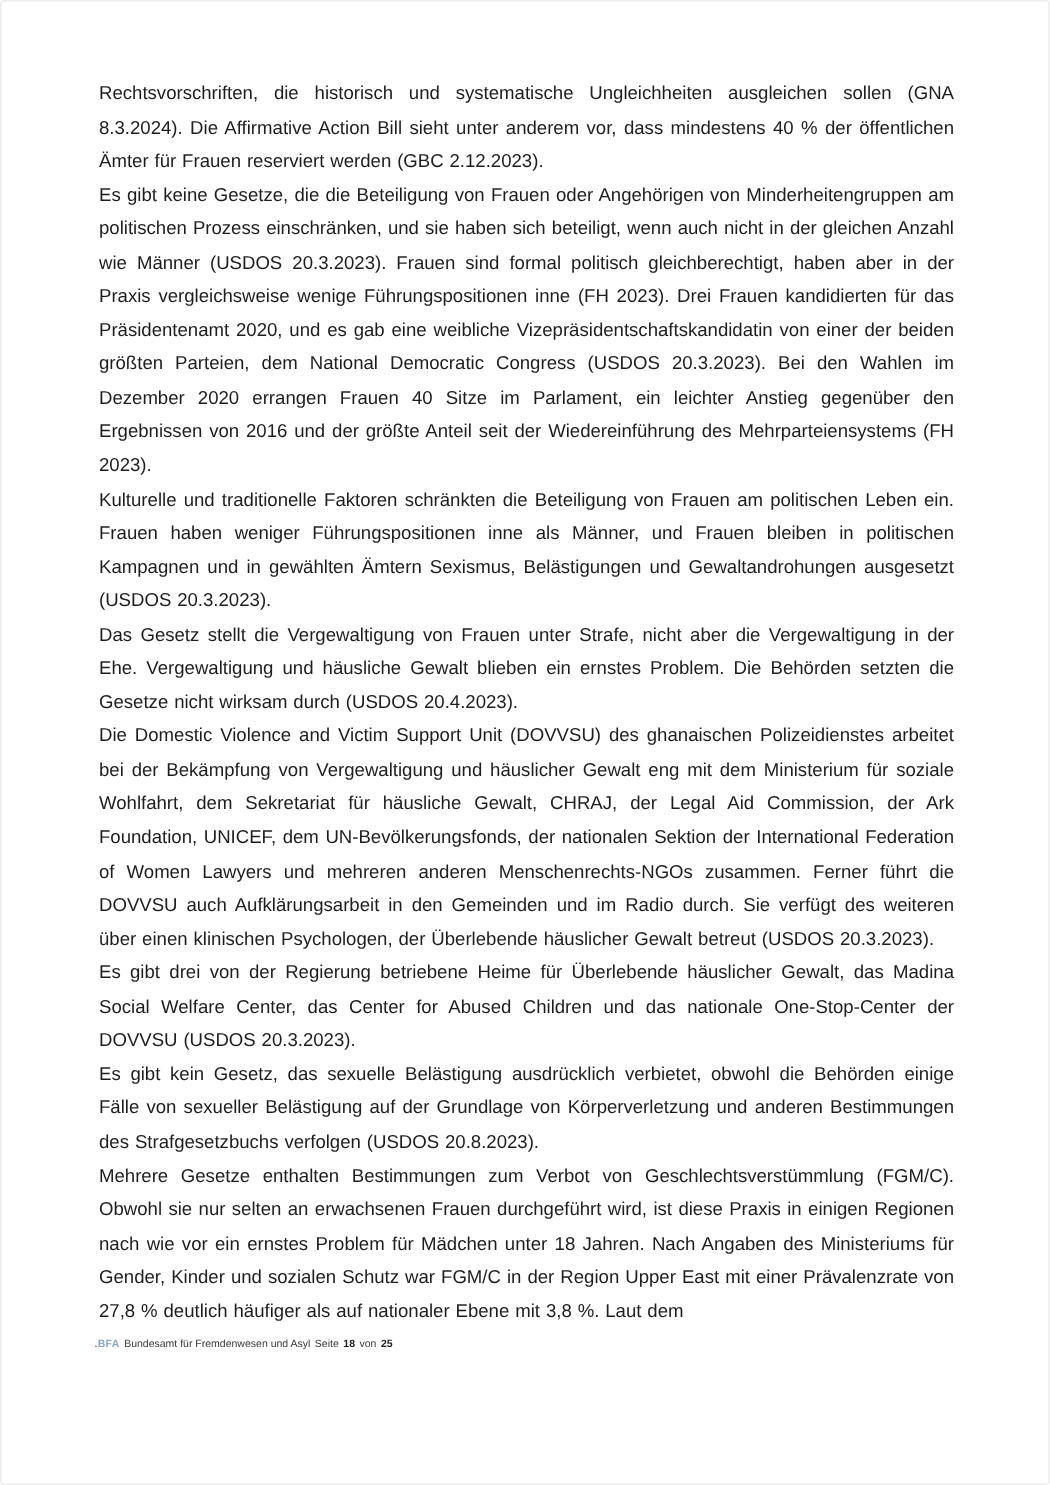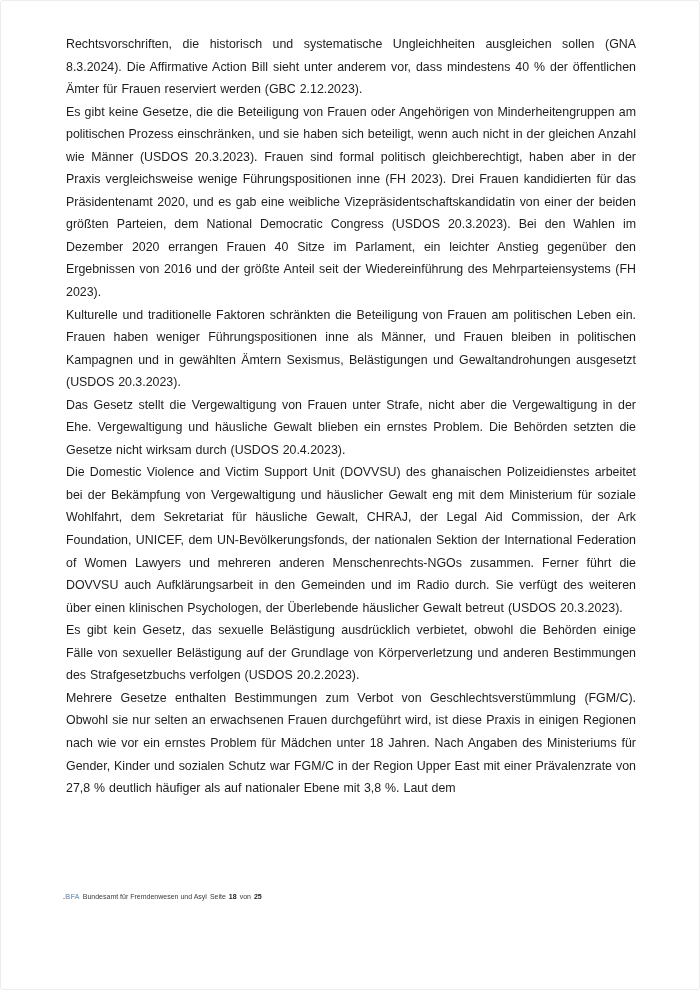--- a/index.html
+++ b/index.html
@@ -14,21 +14,21 @@
     box-sizing: border-box;
     background: #ffffff;
     border: 1px solid #ececec;
     border-radius: 3px;
     overflow: hidden;
     font-family: "Liberation Sans", "DejaVu Sans", sans-serif;
   }
   .content {
     position: absolute;
     left: 65px;
-    top: 32px;
+    top: 50px;
     width: 570px;
     color: #1d1d1d;
     font-size: 12.4px;
     line-height: 22.55px;
     text-align: justify;
     text-align-last: left;
     word-spacing: 0.5px;
   }
   .content p {
     margin: 0;
@@ -66,21 +66,22 @@
 <body>
 
 <div class="page">
 
   <div class="content" style="color: rgb(29, 29, 29);">
     <p>Rechtsvorschriften, die historisch und systematische Ungleichheiten ausgleichen sollen (GNA 8.3.2024). Die Affirmative Action Bill sieht unter anderem vor, dass mindestens 40 % der öffentlichen Ämter für Frauen reserviert werden (GBC 2.12.2023).</p>
     <p>Es gibt keine Gesetze, die die Beteiligung von Frauen oder Angehörigen von Minderheitengruppen am politischen Prozess einschränken, und sie haben sich beteiligt, wenn auch nicht in der gleichen Anzahl wie Männer (USDOS 20.3.2023). Frauen sind formal politisch gleichberechtigt, haben aber in der Praxis vergleichsweise wenige Führungspositionen inne (FH 2023). Drei Frauen kandidierten für das Präsidentenamt 2020, und es gab eine weibliche Vizepräsidentschaftskandidatin von einer der beiden größten Parteien, dem National Democratic Congress (USDOS 20.3.2023). Bei den Wahlen im Dezember 2020 errangen Frauen 40 Sitze im Parlament, ein leichter Anstieg gegenüber den Ergebnissen von 2016 und der größte Anteil seit der Wiedereinführung des Mehrparteiensystems (FH 2023).</p>
     <p>Kulturelle und traditionelle Faktoren schränkten die Beteiligung von Frauen am politischen Leben ein. Frauen haben weniger Führungspositionen inne als Männer, und Frauen bleiben in politischen Kampagnen und in gewählten Ämtern Sexismus, Belästigungen und Gewaltandrohungen ausgesetzt (USDOS 20.3.2023).</p>
     <p>Das Gesetz stellt die Vergewaltigung von Frauen unter Strafe, nicht aber die Vergewaltigung in der Ehe. Vergewaltigung und häusliche Gewalt blieben ein ernstes Problem. Die Behörden setzten die Gesetze nicht wirksam durch (USDOS 20.4.2023).</p>
     <p>Die Domestic Violence and Victim Support Unit (DOVVSU) des ghanaischen Polizeidienstes arbeitet bei der Bekämpfung von Vergewaltigung und häuslicher Gewalt eng mit dem Ministerium für soziale Wohlfahrt, dem Sekretariat für häusliche Gewalt, CHRAJ, der Legal Aid Commission, der Ark Foundation, UNICEF, dem UN-Bevölkerungsfonds, der nationalen Sektion der International Federation of Women Lawyers und mehreren anderen Menschenrechts-NGOs zusammen. Ferner führt die DOVVSU auch Aufklärungsarbeit in den Gemeinden und im Radio durch. Sie verfügt des weiteren über einen klinischen Psychologen, der Überlebende häuslicher Gewalt betreut (USDOS 20.3.2023).</p>
-    <p>Es gibt kein Gesetz, das sexuelle Belästigung ausdrücklich verbietet, obwohl die Behörden einige Fälle von sexueller Belästigung auf der Grundlage von Körperverletzung und anderen Bestimmungen des Strafgesetzbuchs verfolgen (USDOS 20.2.2023).</p>
+    <p>Es gibt drei von der Regierung betriebene Heime für Überlebende häuslicher Gewalt, das Madina Social Welfare Center, das Center for Abused Children und das nationale One-Stop-Center der DOVVSU (USDOS 20.3.2023).</p>
+    <p>Es gibt kein Gesetz, das sexuelle Belästigung ausdrücklich verbietet, obwohl die Behörden einige Fälle von sexueller Belästigung auf der Grundlage von Körperverletzung und anderen Bestimmungen des Strafgesetzbuchs verfolgen (USDOS 20.8.2023).</p>
     <p>Mehrere Gesetze enthalten Bestimmungen zum Verbot von Geschlechtsverstümmlung (FGM/C). Obwohl sie nur selten an erwachsenen Frauen durchgeführt wird, ist diese Praxis in einigen Regionen nach wie vor ein ernstes Problem für Mädchen unter 18 Jahren. Nach Angaben des Ministeriums für Gender, Kinder und sozialen Schutz war FGM/C in der Region Upper East mit einer Prävalenzrate von 27,8 % deutlich häufiger als auf nationaler Ebene mit 3,8 %. Laut dem</p>
   </div>
 
   <div class="footer">
     <span class="logo">
         <span class="logo-dot" style="color: rgb(191, 90, 80);">.</span>
         <span class="logo-text" style="color: rgb(139, 167, 199);">BFA</span>
       </span>
     <span>Bundesamt für Fremdenwesen und Asyl</span>
     <span>Seite</span>

